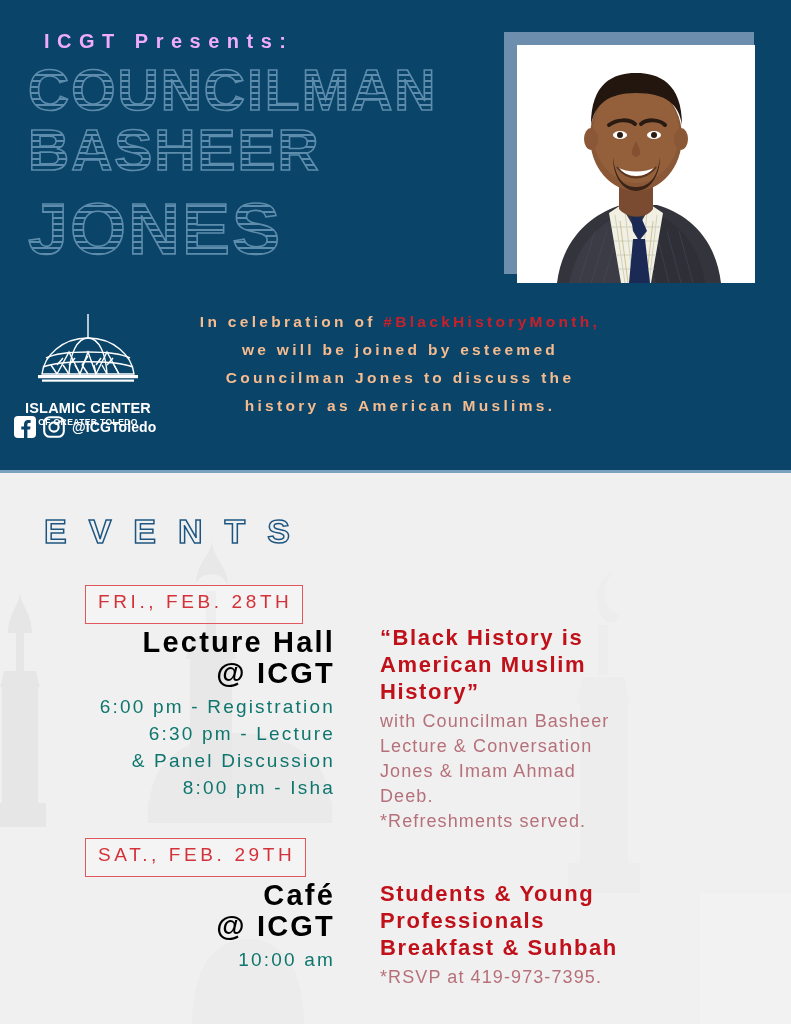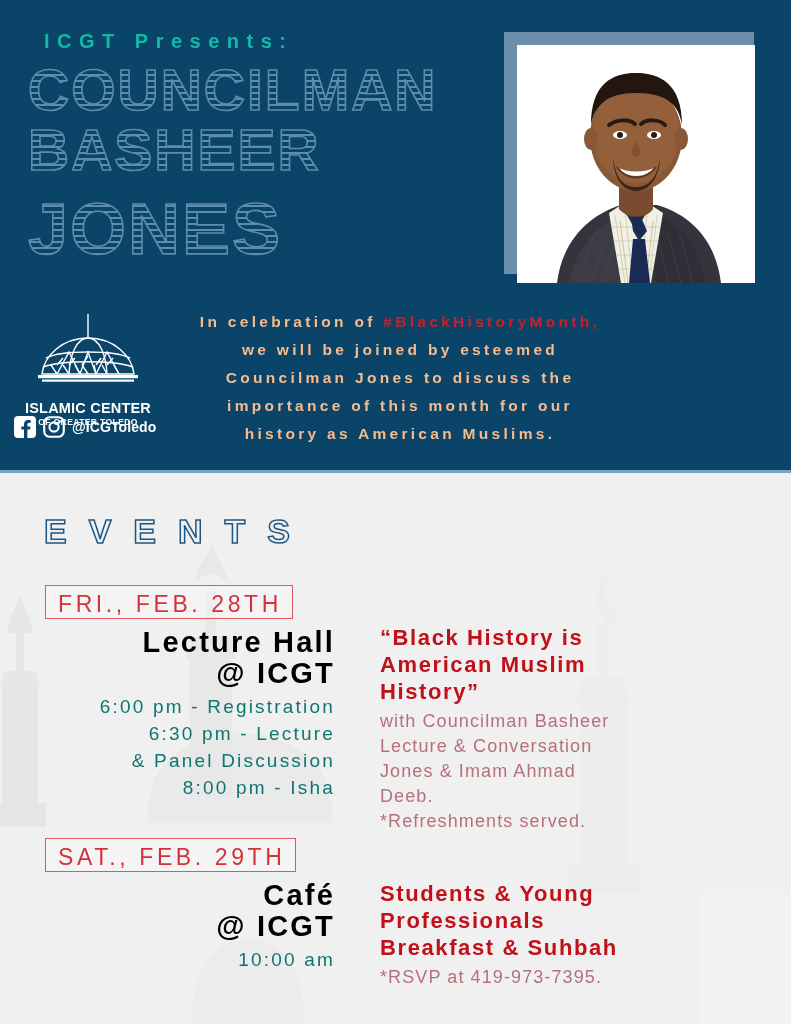--- a/index.html
+++ b/index.html
@@ -32,21 +32,21 @@
   .hero-rule {
     position: absolute;
     left: 0; top: 470px;
     width: 791px; height: 3px;
     background: #7ba2bd;
   }
 
   .presents {
     position: absolute;
     left: 44px; top: 30px;
-    color: #14b8a6;
+    color: #f0abfc;
     font-size: 20px;
     font-weight: bold;
     letter-spacing: 7.5px;
   }
 
   
   .bigname {
     position: absolute;
     left: 28px;
     width: 460px;
@@ -170,26 +170,27 @@
     letter-spacing: 22px;
     color: transparent;
     -webkit-text-stroke: 1.5px #1d5580;
     text-stroke: 1.5px #1d5580;
   }
 
   .date-badge {
     position: absolute;
     border: 1.5px solid #e0585d;
     color: #d4323a;
-    font-size: 23px;
+    font-size: 19px;
     font-weight: normal;
     letter-spacing: 3.6px;
-    padding: 5px 10px 0 12px;
+    padding: 5px 10px 10px 12px;
     background: rgba(255,255,255,0.25);
     white-space: nowrap;
+    margin-left: 40px;
   }
   .badge1 { left: 45px; top: 585px; }
   .badge2 { left: 45px; top: 838px; }
 
   
   .whenwhere {
     position: absolute;
     width: 300px;
     text-align: right;
   }
@@ -316,21 +317,20 @@
         <ellipse cx="164" cy="94" rx="7" ry="11" fill="#8a5836"></ellipse>
       </svg>
     </div>
 
     <div class="blurb">
       <div class="nowrapline">
         <span>In celebration of </span><span class="hash">#BlackHistoryMonth,</span>
       </div>
       <div>we will be joined by esteemed</div>
       <div>Councilman Jones to discuss the</div>
-      <div>importance of this month for our</div>
       <div>history as American Muslims.</div>
     </div>
 
     <div class="logo">
       <svg width="140" height="82" viewBox="0 0 140 82">
         <g stroke="#ffffff" fill="none" stroke-width="1.4">
           <line x1="70" y1="2" x2="70" y2="26"></line>
           <path d="M70 26 C44 26 26 44 24 62 L116 62 C114 44 96 26 70 26 Z"></path>
           <path d="M70 26 C58 26 52 44 51 62"></path>
           <path d="M70 26 C82 26 88 44 89 62"></path>

